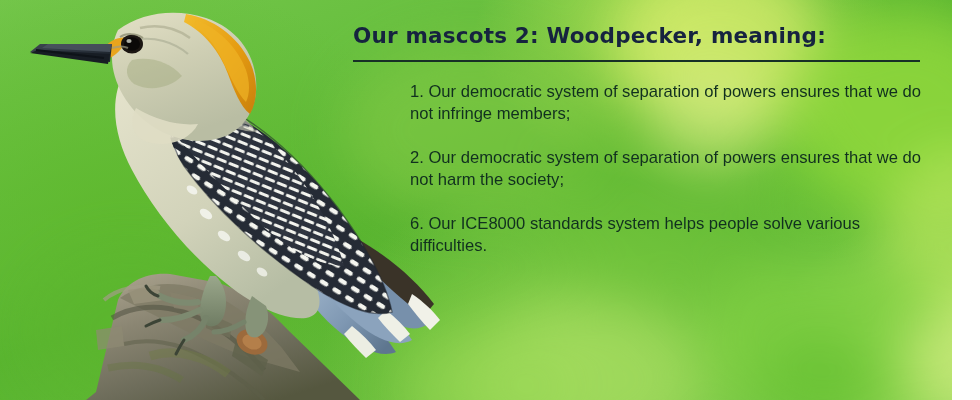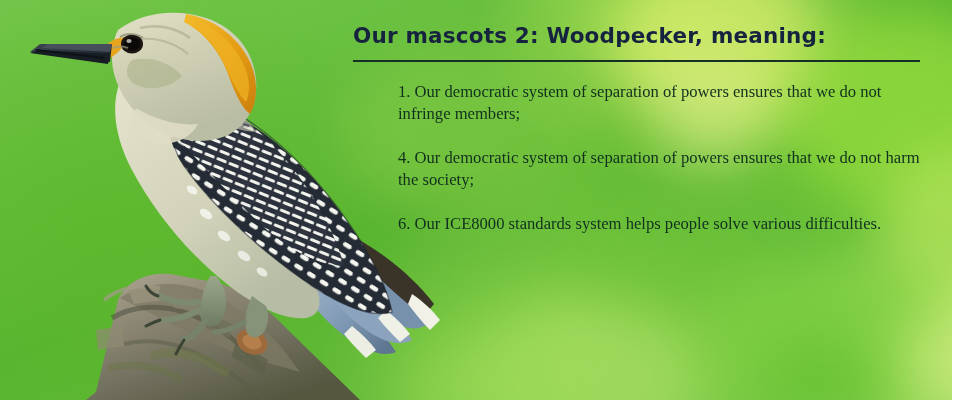--- a/index.html
+++ b/index.html
@@ -84,25 +84,25 @@
     margin-top: 12px;
     width: 567px;
     height: 2px;
     background: #173026;
   }
   .points {
     margin-top: 19px;
     padding-left: 45px;
   }
   .point {
-    font-family: Liberation Serif, serif;
+    font-family: Liberation Sans, sans-serif;
     font-size: 16.6px;
     color: #11301f;
     line-height: 1.33;
-    margin: 0 0 22px 0;
+    margin: 0 0 22px 12px;
     max-width: 528px;
   }
   .point:last-child { margin-bottom: 0; }
 </style>
 </head>
 <body>
 
 <div class="banner">
 
   <div class="bg-base"></div>
@@ -314,18 +314,18 @@
                  C134,138 128,124 136,108 Z" fill="#dfddc4" opacity=".9"></path>
       </g>
     </svg>
   </div>
 
   <div class="content">
     <h1 class="title">Our mascots 2: Woodpecker, meaning:</h1>
     <div class="rule"></div>
     <div class="points">
       <p class="point">1. Our democratic system of separation of powers ensures that we do not infringe members;</p>
-      <p class="point">4. Our democratic system of separation of powers ensures that we do not harm the society;</p>
+      <p class="point">2. Our democratic system of separation of powers ensures that we do not harm the society;</p>
       <p class="point">6. Our ICE8000 standards system helps people solve various difficulties.</p>
     </div>
   </div>
 
 </div>
 
 </body></html>

